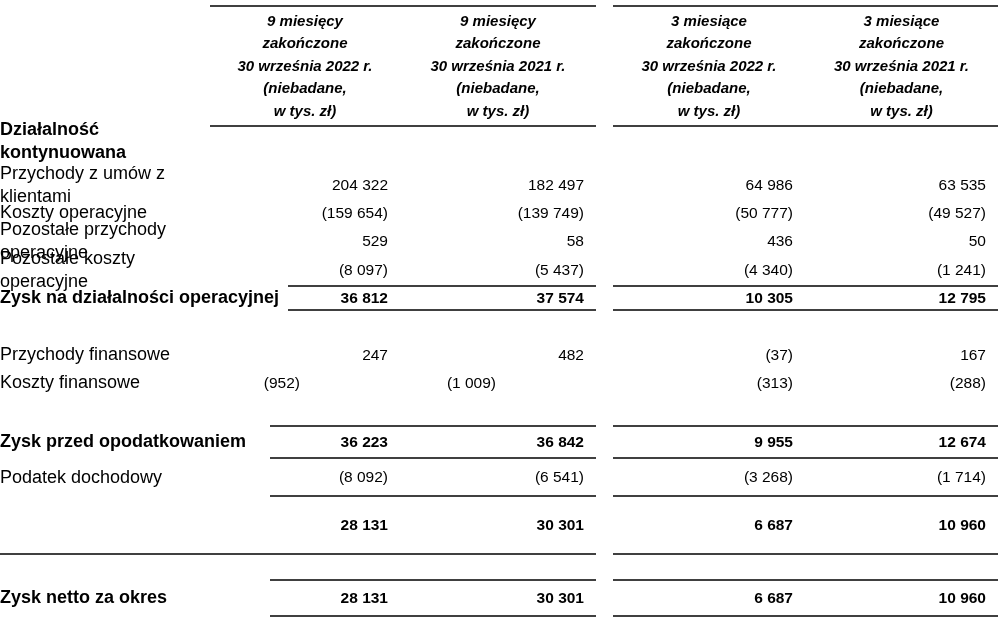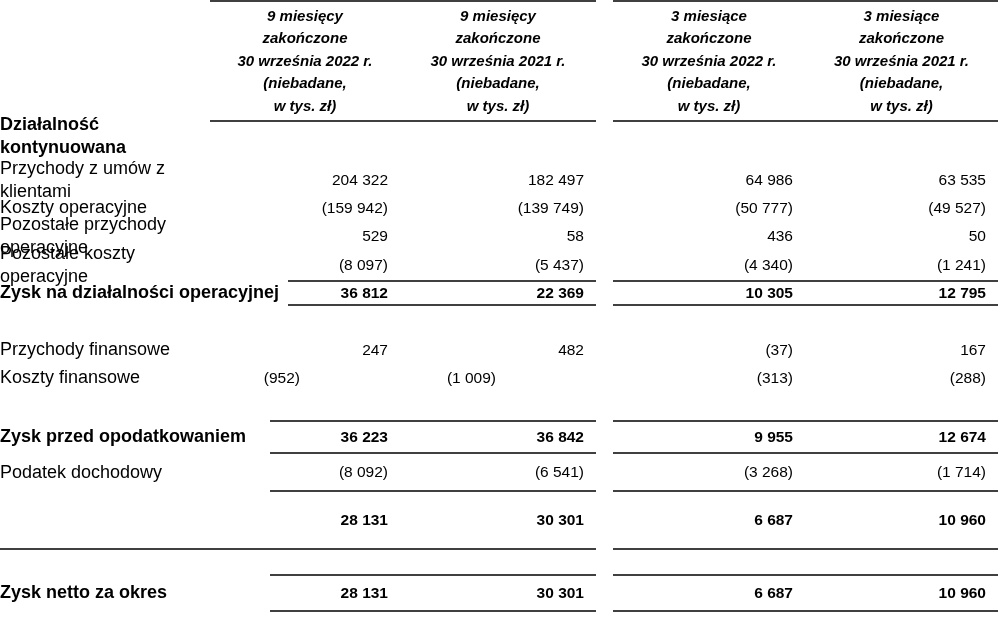--- a/index.html
+++ b/index.html
@@ -6,20 +6,21 @@
     margin: 0;
     padding: 0;
     background: #ffffff;
     width: 998px;
     height: 623px;
     overflow: hidden;
     font-family: "Liberation Sans", sans-serif;
     color: #000000;
   }
   #table-root {
+    padding-top: 5px;
     width: 998px;
     box-sizing: border-box;
   }
   .row {
     display: flex;
     align-items: stretch;
     box-sizing: border-box;
     width: 998px;
   }
   .label {
@@ -132,21 +133,21 @@
       </div>
       <div class="gapcol"></div>
       <div class="grp grp2">
         <div class="c c3">64 986</div>
         <div class="c c4">63 535</div>
       </div>
     </div>
     <div class="row style-body " style="height: 28px;">
       <div class="label" style="width: 210px;">Koszty operacyjne</div>
       <div class="grp grp1">
-        <div class="c c1">(159 942)</div>
+        <div class="c c1">(159 654)</div>
         <div class="c c2">(139 749)</div>
       </div>
       <div class="gapcol"></div>
       <div class="grp grp2">
         <div class="c c3">(50 777)</div>
         <div class="c c4">(49 527)</div>
       </div>
     </div>
     <div class="row style-body " style="height: 28px;">
       <div class="label" style="width: 210px;">Pozostałe przychody operacyjne</div>
@@ -169,21 +170,21 @@
       <div class="gapcol"></div>
       <div class="grp grp2">
         <div class="c c3">(4 340)</div>
         <div class="c c4">(1 241)</div>
       </div>
     </div>
     <div class="row style-total b-top b-bottom" style="height: 26px;">
       <div class="label" style="width: 288px;">Zysk na działalności operacyjnej</div>
       <div class="grp grp1">
         <div class="c c1">36 812</div>
-        <div class="c c2">22 369</div>
+        <div class="c c2">37 574</div>
       </div>
       <div class="gapcol"></div>
       <div class="grp grp2">
         <div class="c c3">10 305</div>
         <div class="c c4">12 795</div>
       </div>
     </div>
     <div class="row style-spacer " style="height: 30px;">
       <div class="label" style="width: 210px;"></div>
       <div class="grp grp1">

